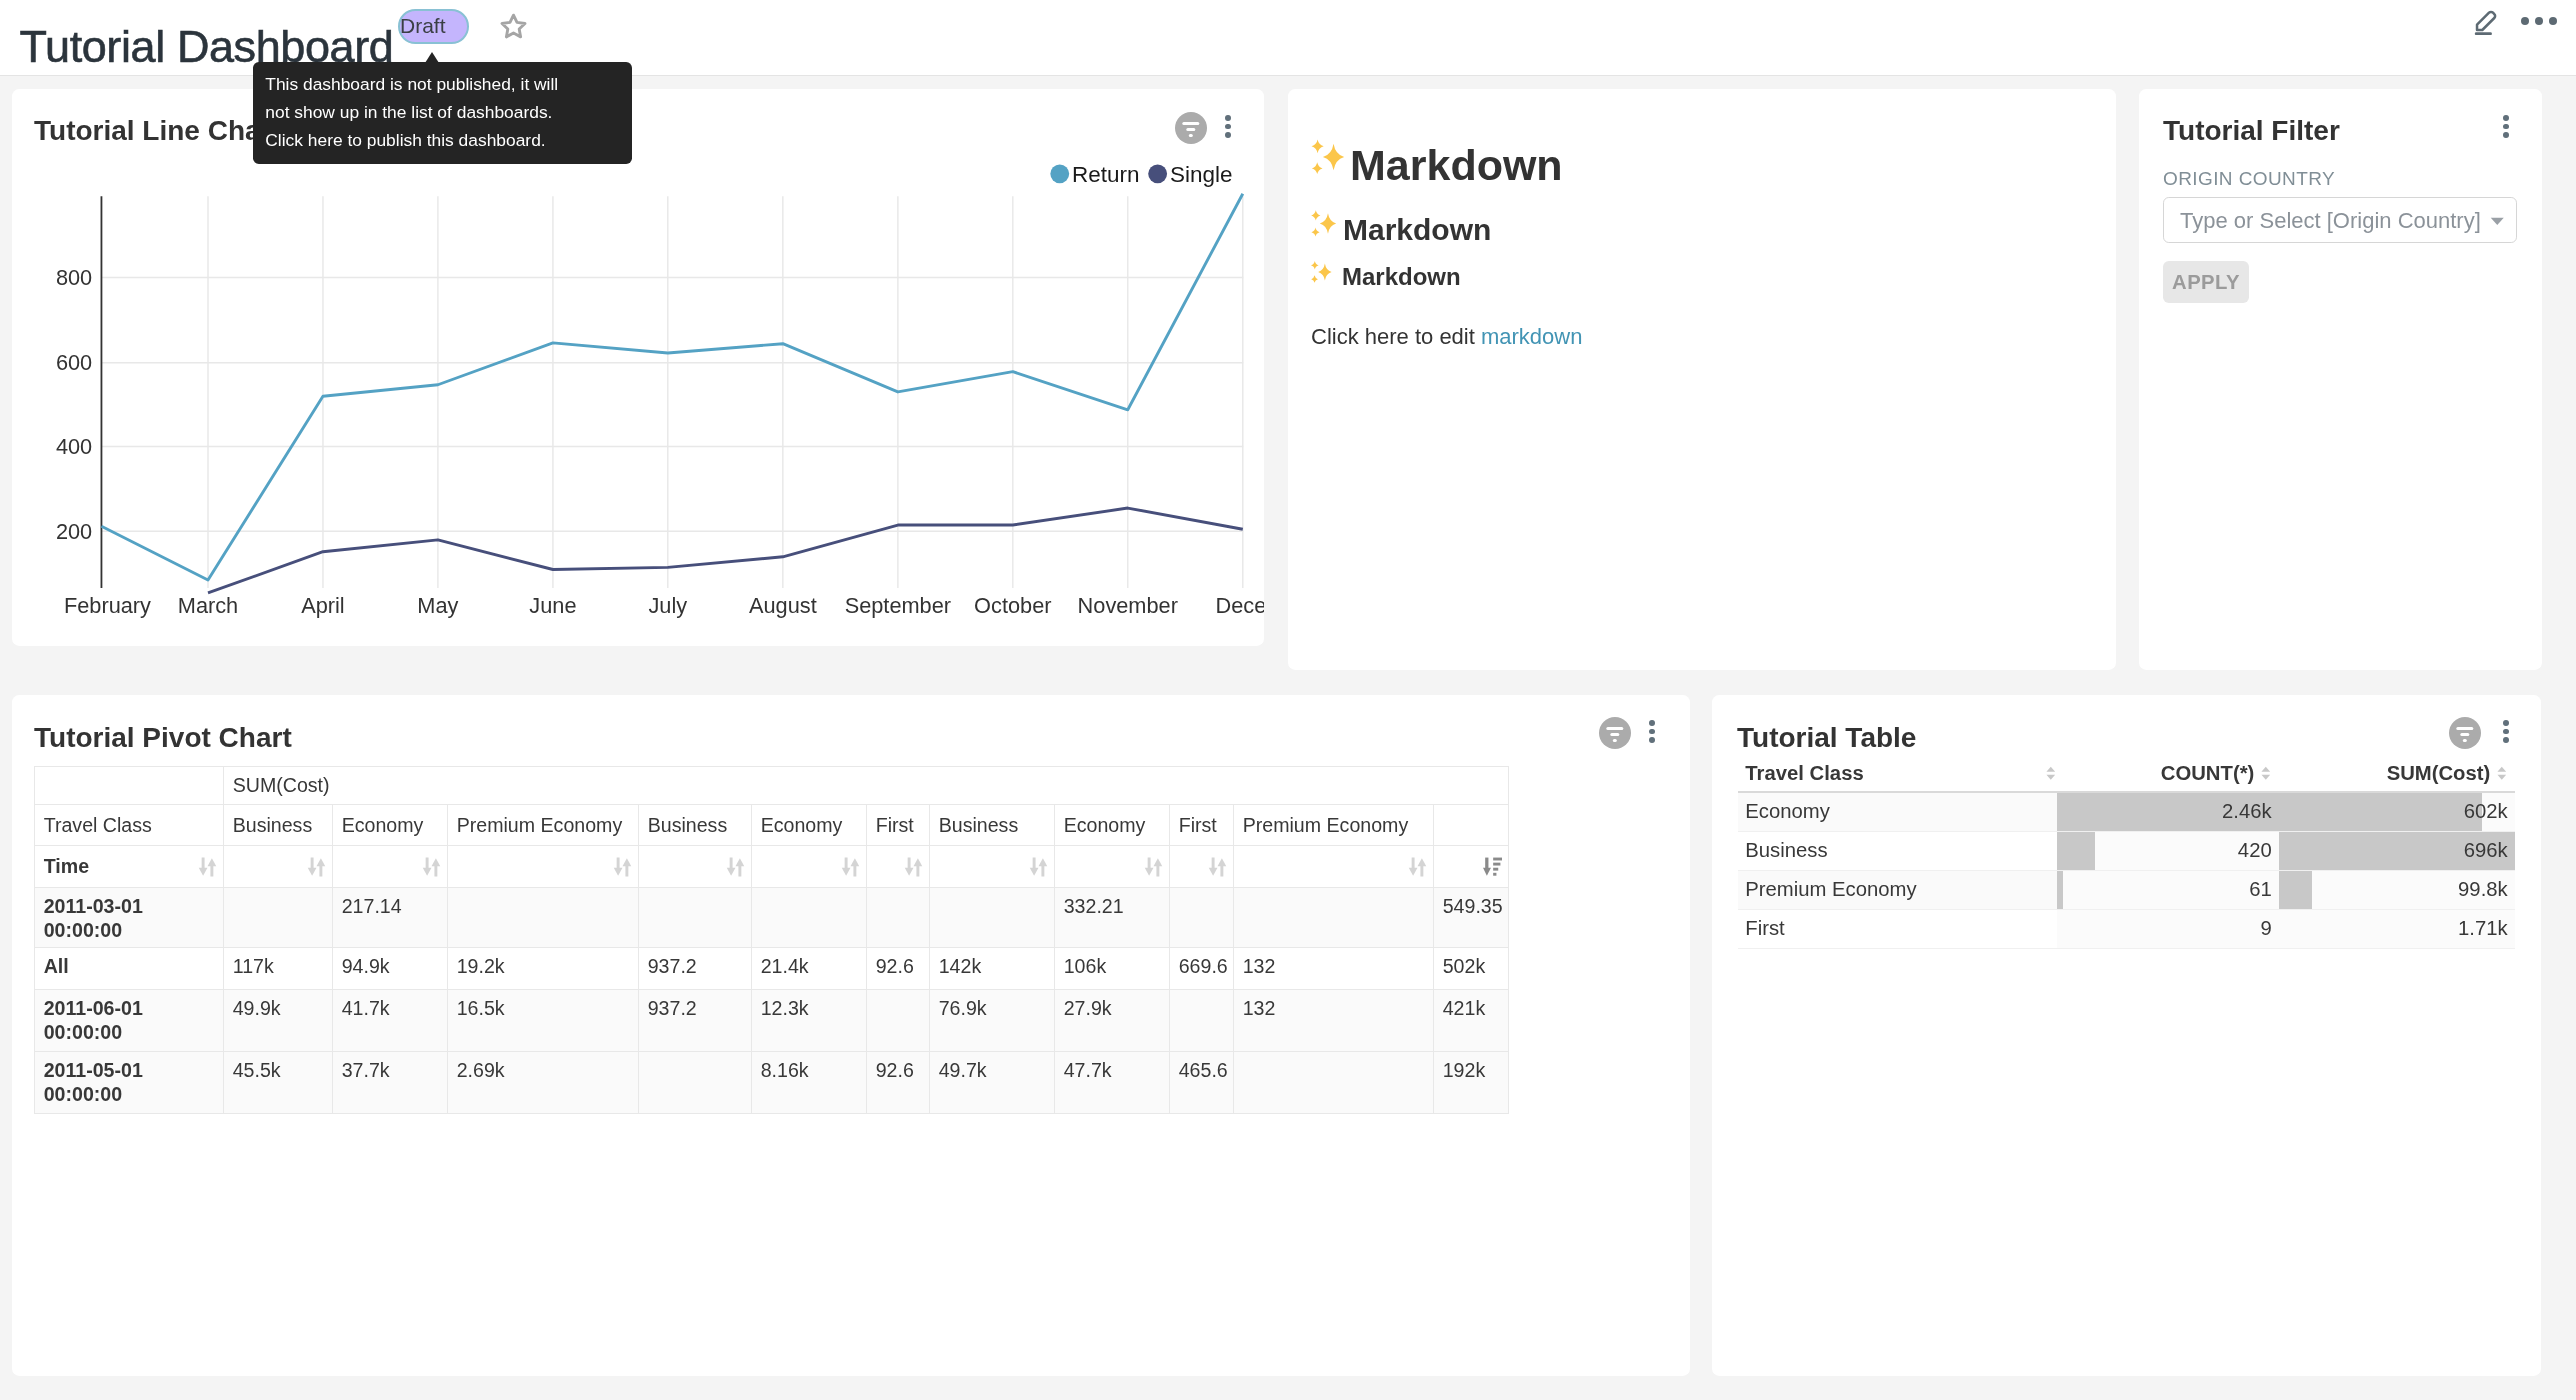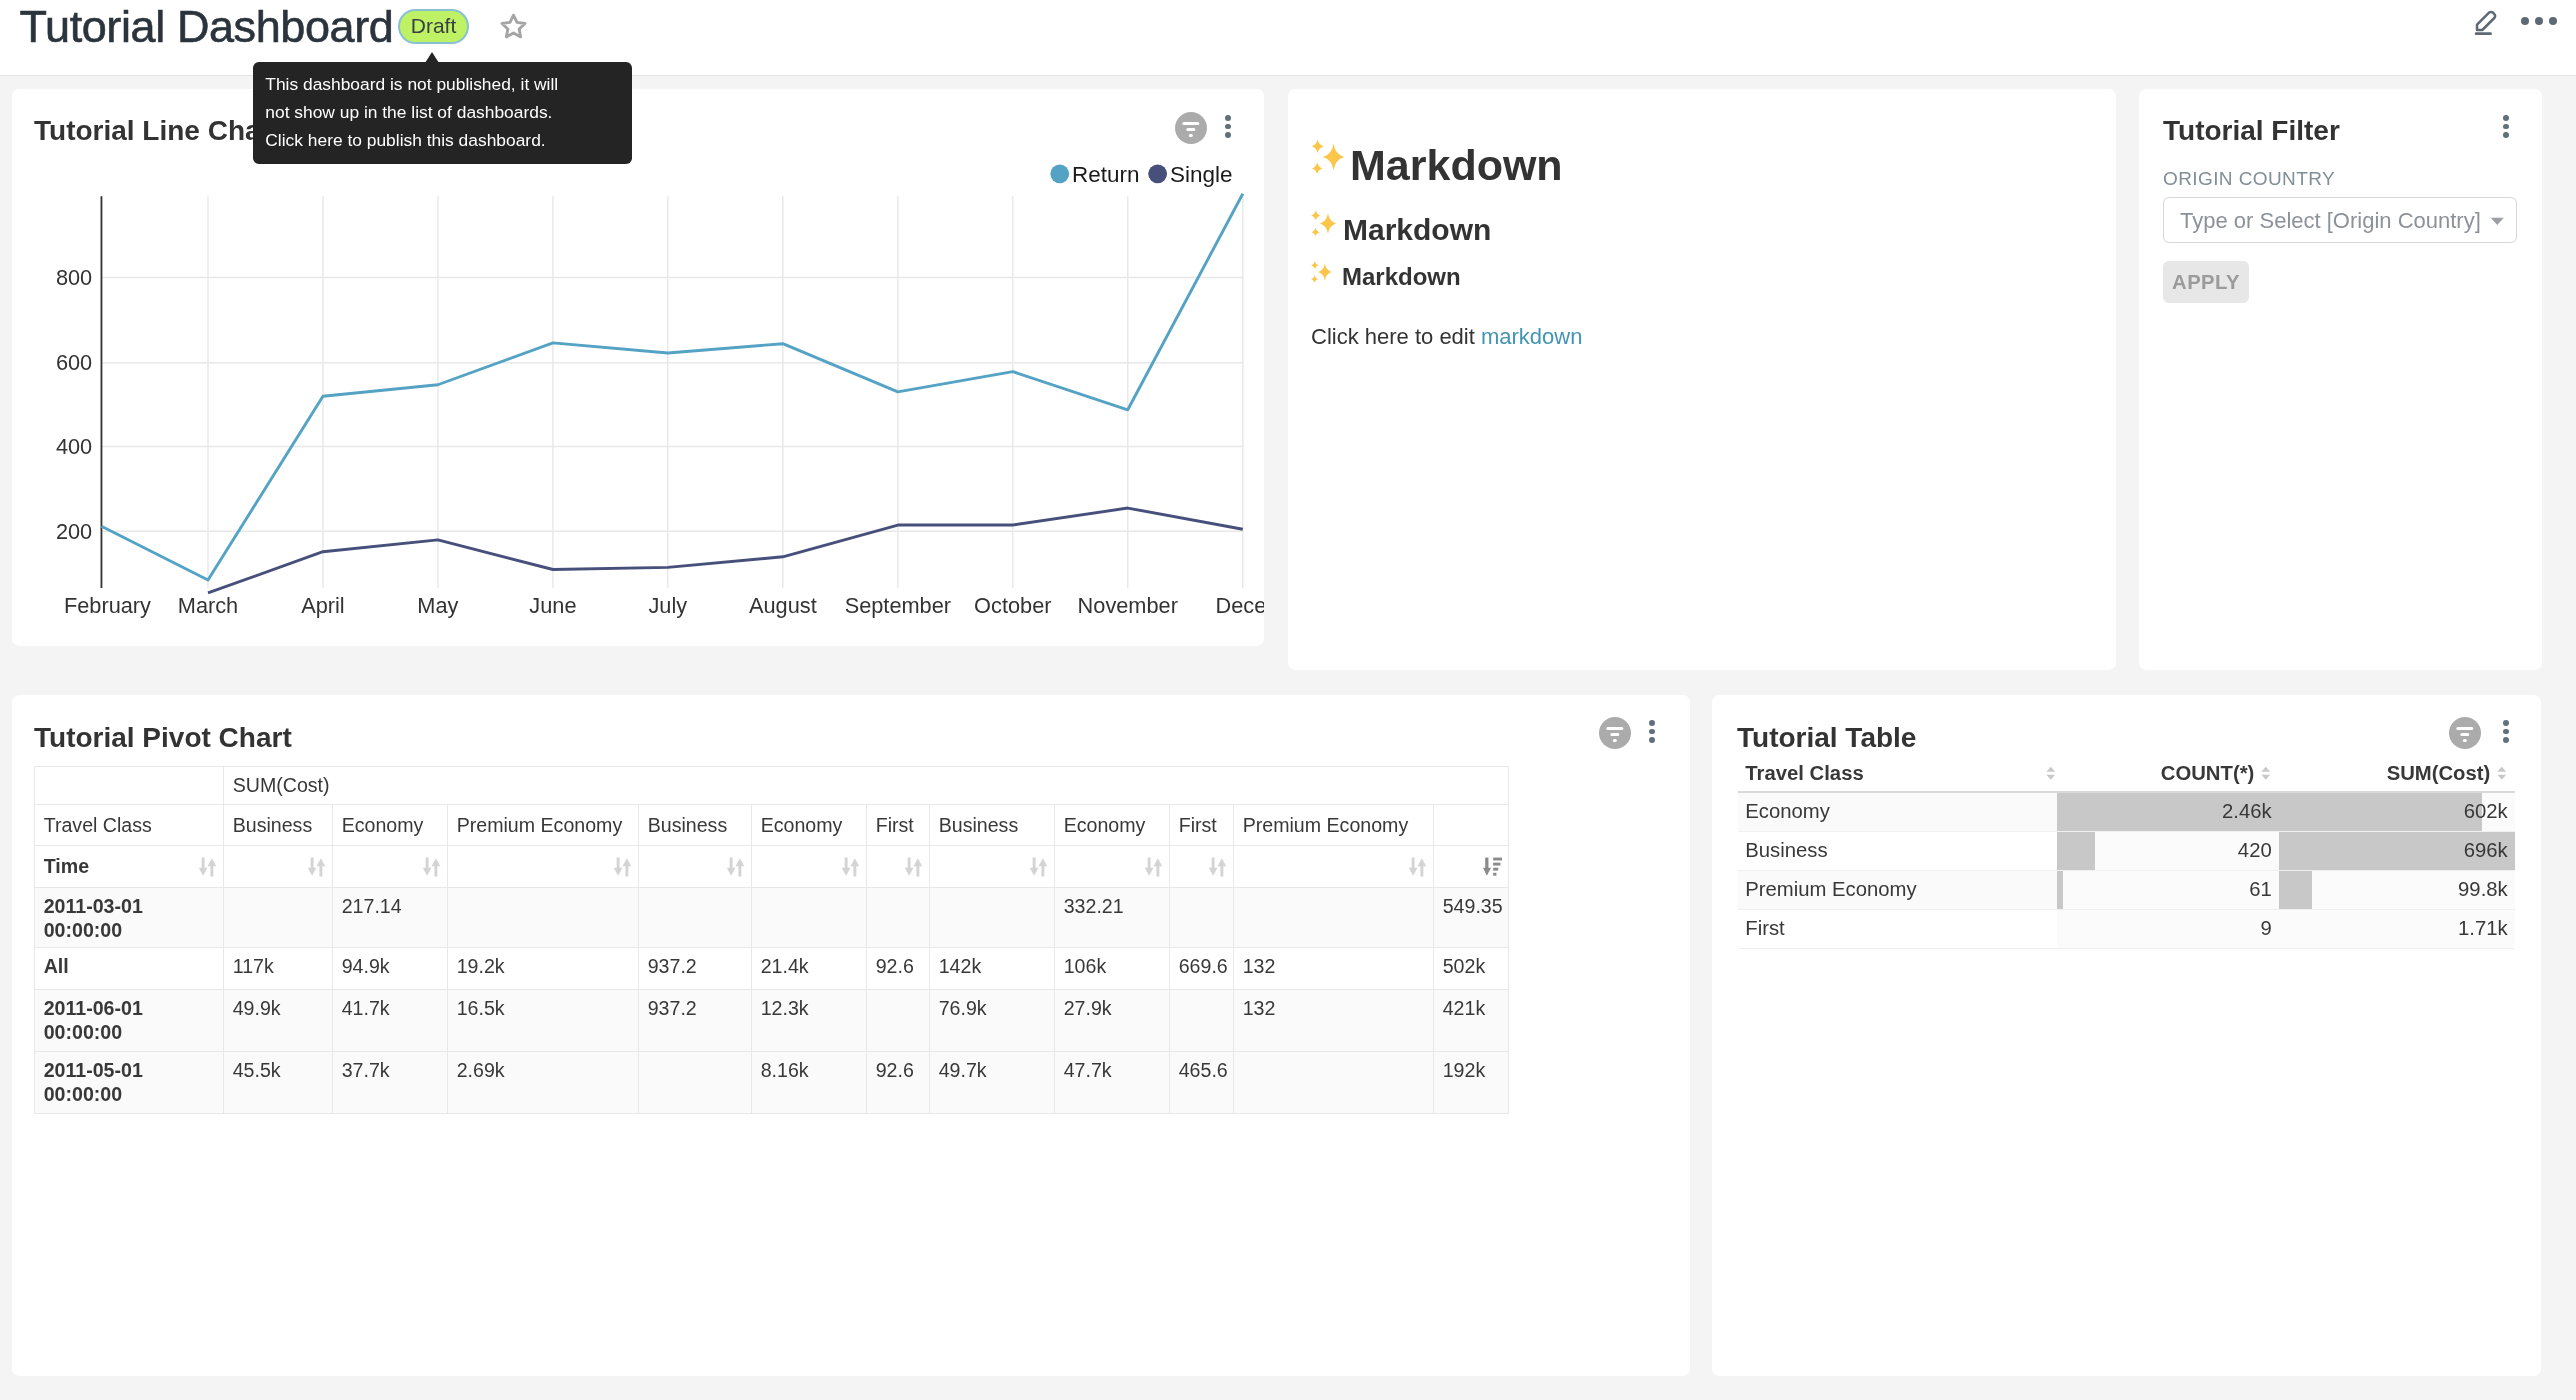--- a/index.html
+++ b/index.html
@@ -23,22 +23,22 @@
 .tb tr:not(.th) .num{background-color:#fbfbfb}
 .tb .th td{font-weight:bold;border-bottom:2.2px solid #d9d9d9}
 .tb .th svg{vertical-align:-2.2px;margin-left:5.8px}
 .tb tr:not(.th) td{border-bottom:1.5px solid #f0f0f0}
 .tb .odd td:first-child{background-color:#fafafa}
 </style>
 </head>
 <body>
 
 <div class="abs" style="left:0;top:0;width:2576px;height:76px;background:#fff;border-bottom:1.5px solid #e4e4e4"></div>
-<div class="abs" style="left:19.6px;top:1px;font-size:45px;color:#2b343c;letter-spacing:-0.4px;-webkit-text-stroke:0.6px #2b343c">Tutorial Dashboard</div>
-<div class="abs" style="left:398px;top:8.7px;width:71px;height:35px;border-radius:17.4px;background:#bef264;border:2.2px solid #89c1d4;color:#3a3f44;font-size:21px;text-align:center;line-height:30.5px">Draft</div>
+<div class="abs" style="left:19.6px;top:21px;font-size:45px;color:#2b343c;letter-spacing:-0.4px;-webkit-text-stroke:0.6px #2b343c">Tutorial Dashboard</div>
+<div class="abs" style="left:398px;top:8.7px;width:71px;height:35px;border-radius:17.4px;background:#c4b5fd;border:2.2px solid #89c1d4;color:#3a3f44;font-size:21px;line-height:30.5px">Draft</div>
 <svg class="abs" style="left:499px;top:12.3px" width="29" height="29" viewBox="0 0 24 24" fill="none" stroke="#a5a5a5" stroke-width="2.4" stroke-linejoin="round">
     <path d="M12 2.6l2.9 6 6.6.9-4.8 4.6 1.2 6.5-5.9-3.2-5.9 3.2 1.2-6.5L2.5 9.5l6.6-.9z"></path>
   </svg>
 
 <svg class="abs" style="left:2470px;top:5.8px" width="32" height="29" viewBox="0 0 24 22" fill="none" stroke="#5d6a73" stroke-width="1.9" stroke-linejoin="round" stroke-linecap="round">
     <path d="M5.2 14.2 L14.3 5.1 a2.1 2.1 0 0 1 3 0 l1 1 a2.1 2.1 0 0 1 0 3 L9.2 18.2 H5.2 z"></path>
     <line x1="4.6" y1="21" x2="15.4" y2="21" stroke-width="2.2"></line>
   </svg>
 <div class="abs" style="left:2521px;top:16.7px;width:36px;display:flex;justify-content:space-between">
 <span style="width:8px;height:8px;border-radius:50%;background:#5d6a73"></span>

